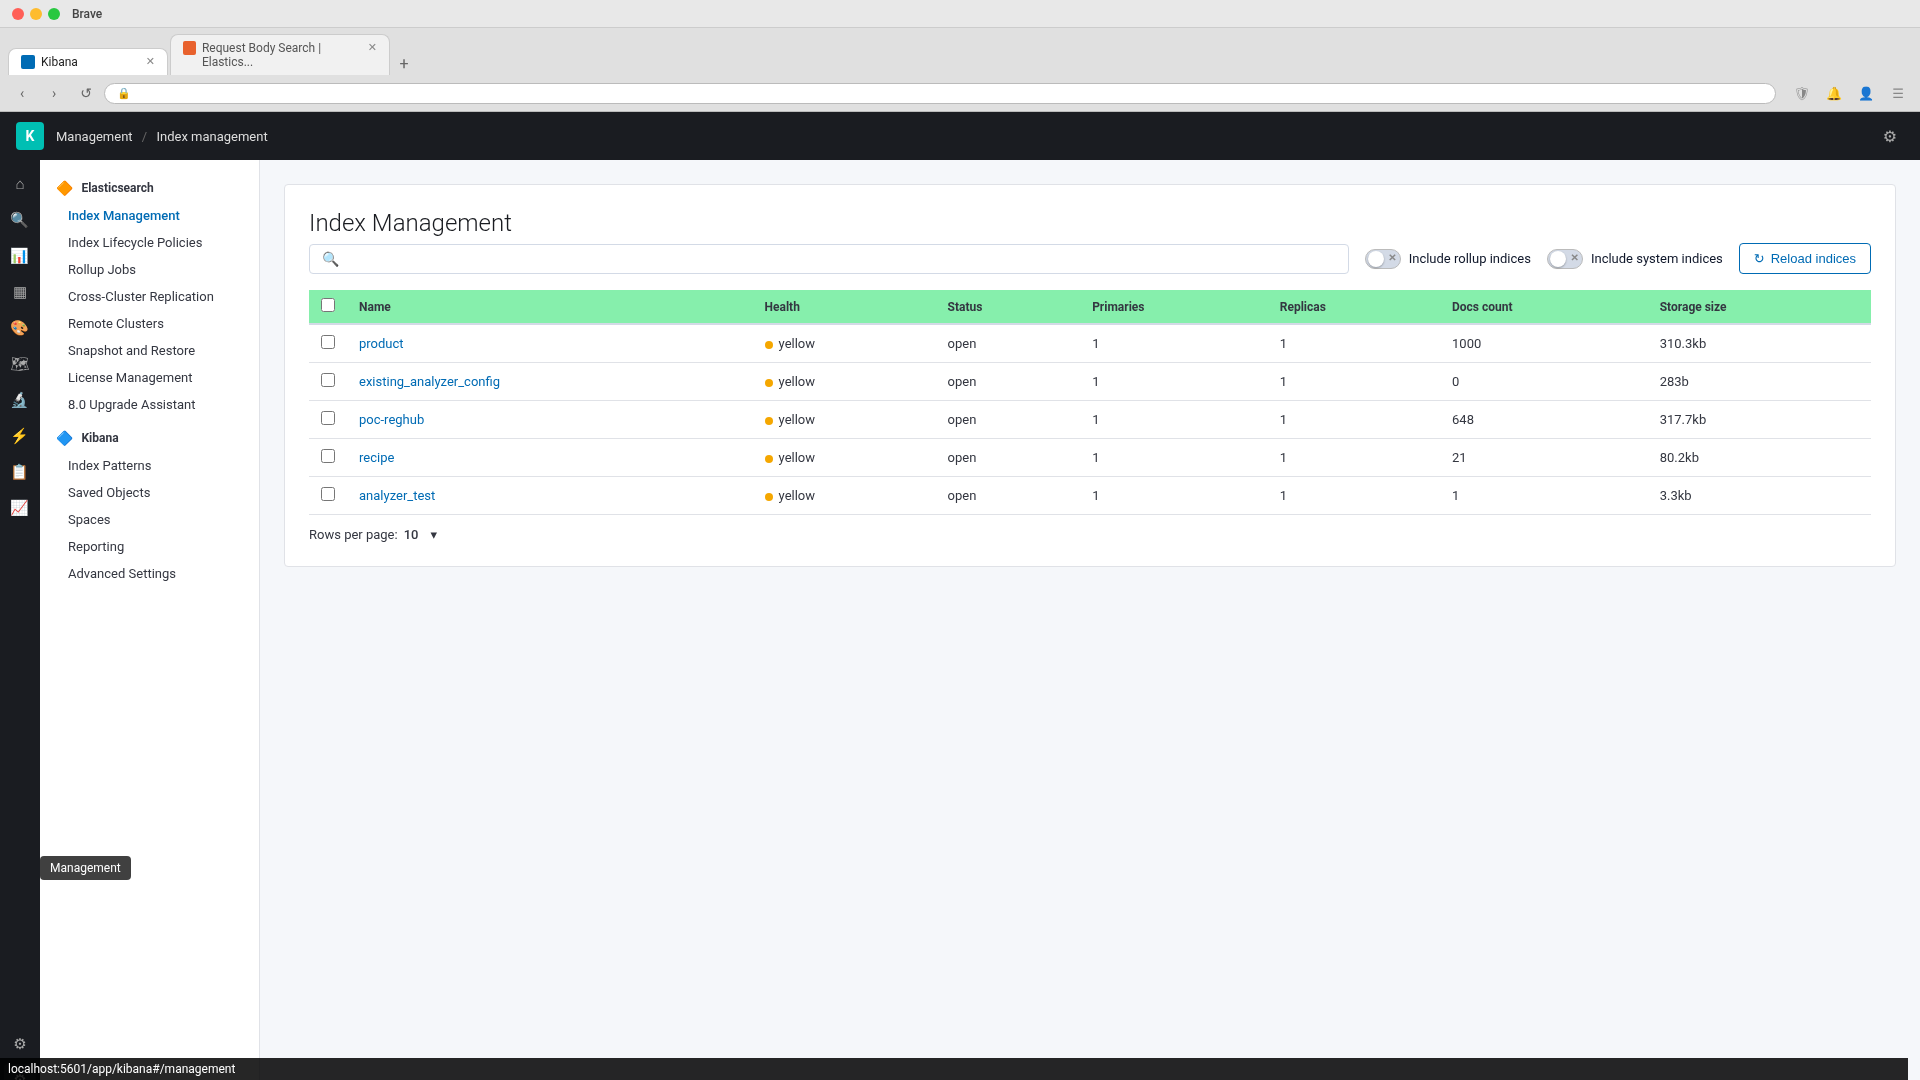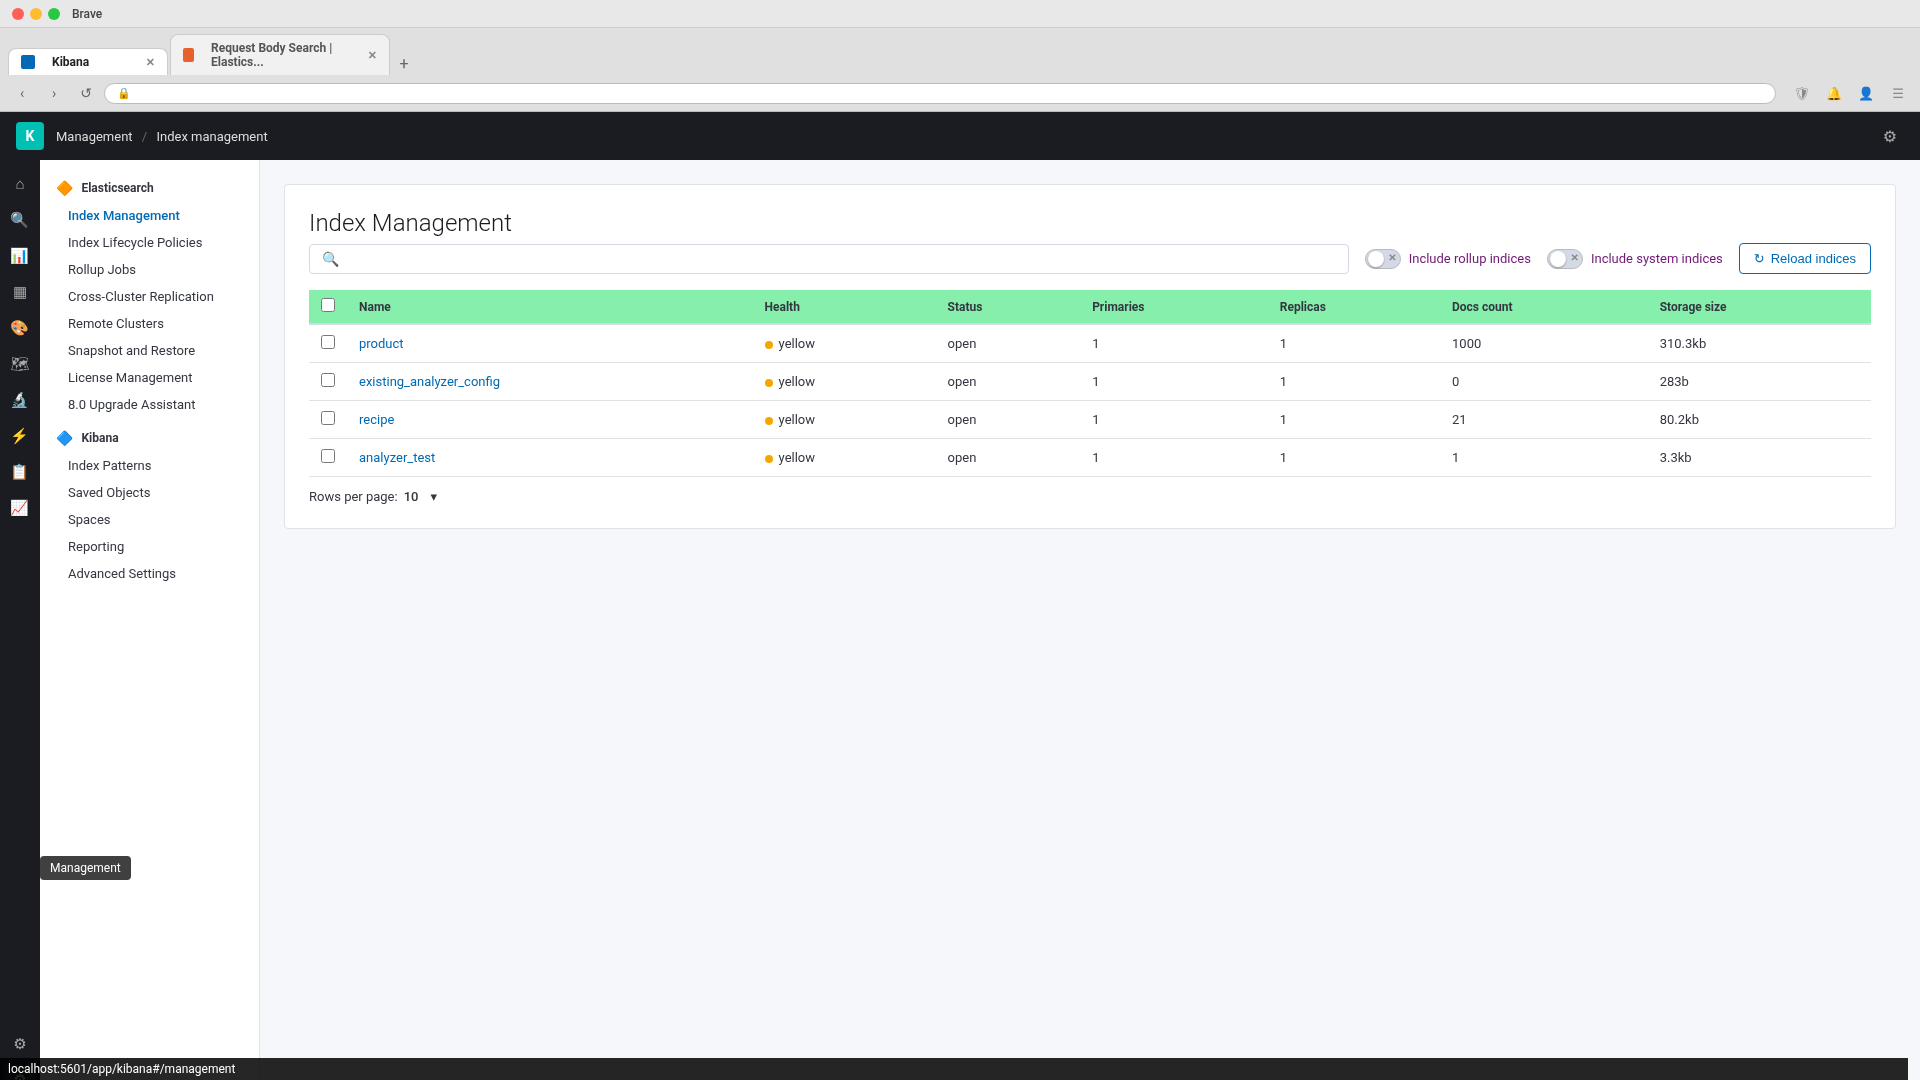--- a/index.html
+++ b/index.html
@@ -29,33 +29,32 @@
       border-bottom: 1px solid #bbb;
     }
     .tab-bar {
       display: flex;
       align-items: flex-end;
       padding: 6px 8px 0;
       gap: 2px;
     }
     .browser-tab {
       display: flex;
-      align-items: center;
-      gap: 17px;
+      align-items: flex-start;
+      gap: 6px;
       padding: 6px 12px;
       background: #f1f1f1;
       border-radius: 8px 8px 0 0;
       font-size: 12px;
       color: #555;
       min-width: 160px;
       max-width: 220px;
       border: 1px solid #ccc;
       border-bottom: none;
       cursor: pointer;
-      font-weight: bold;
     }
     .browser-tab.active { background: #fff; color: #222; }
     .tab-favicon { width: 14px; height: 14px; background: #006bb4; border-radius: 2px; display:inline-block; }
     .tab-close { margin-left: auto; color: #888; font-size: 11px; cursor: pointer; }
     .tab-add { width: 24px; height: 24px; display:flex; align-items:center; justify-content:center; color:#666; font-size:16px; cursor:pointer; }
 
     .nav-bar {
       display: flex;
       align-items: center;
       padding: 4px 8px;
@@ -206,21 +205,21 @@
       box-shadow: 0 1px 2px rgba(0,0,0,0.3);
     }
     .toggle-x {
       position: absolute;
       right: 3px;
       top: 2px;
       font-size: 10px;
       color: #888;
       font-weight: bold;
     }
-    .toggle-label { font-size: 13px; color: #701a75; }
+    .toggle-label { font-size: 13px; color: #0f172a; }
 
     
     .search-reload-row {
       display: flex;
       align-items: center;
       gap: 12px;
       margin-bottom: 16px;
     }
     .search-box {
       flex: 1;
@@ -495,20 +494,36 @@
       <td>1</td>
       <td>1</td>
       <td>0</td>
       <td>283b</td>
     </tr>
               <tr>
       <td class="check-col">
         <input type="checkbox" class="checkbox" style="">
       </td>
       <td>
+        <a class="link-cell">poc-reghub</a>
+      </td>
+      <td>
+        <span class="health-dot health-yellow"></span>yellow
+      </td>
+      <td>open</td>
+      <td>1</td>
+      <td>1</td>
+      <td>648</td>
+      <td>317.7kb</td>
+    </tr>
+              <tr>
+      <td class="check-col">
+        <input type="checkbox" class="checkbox" style="">
+      </td>
+      <td>
         <a class="link-cell">recipe</a>
       </td>
       <td>
         <span class="health-dot health-yellow"></span>yellow
       </td>
       <td>open</td>
       <td>1</td>
       <td>1</td>
       <td>21</td>
       <td>80.2kb</td>

